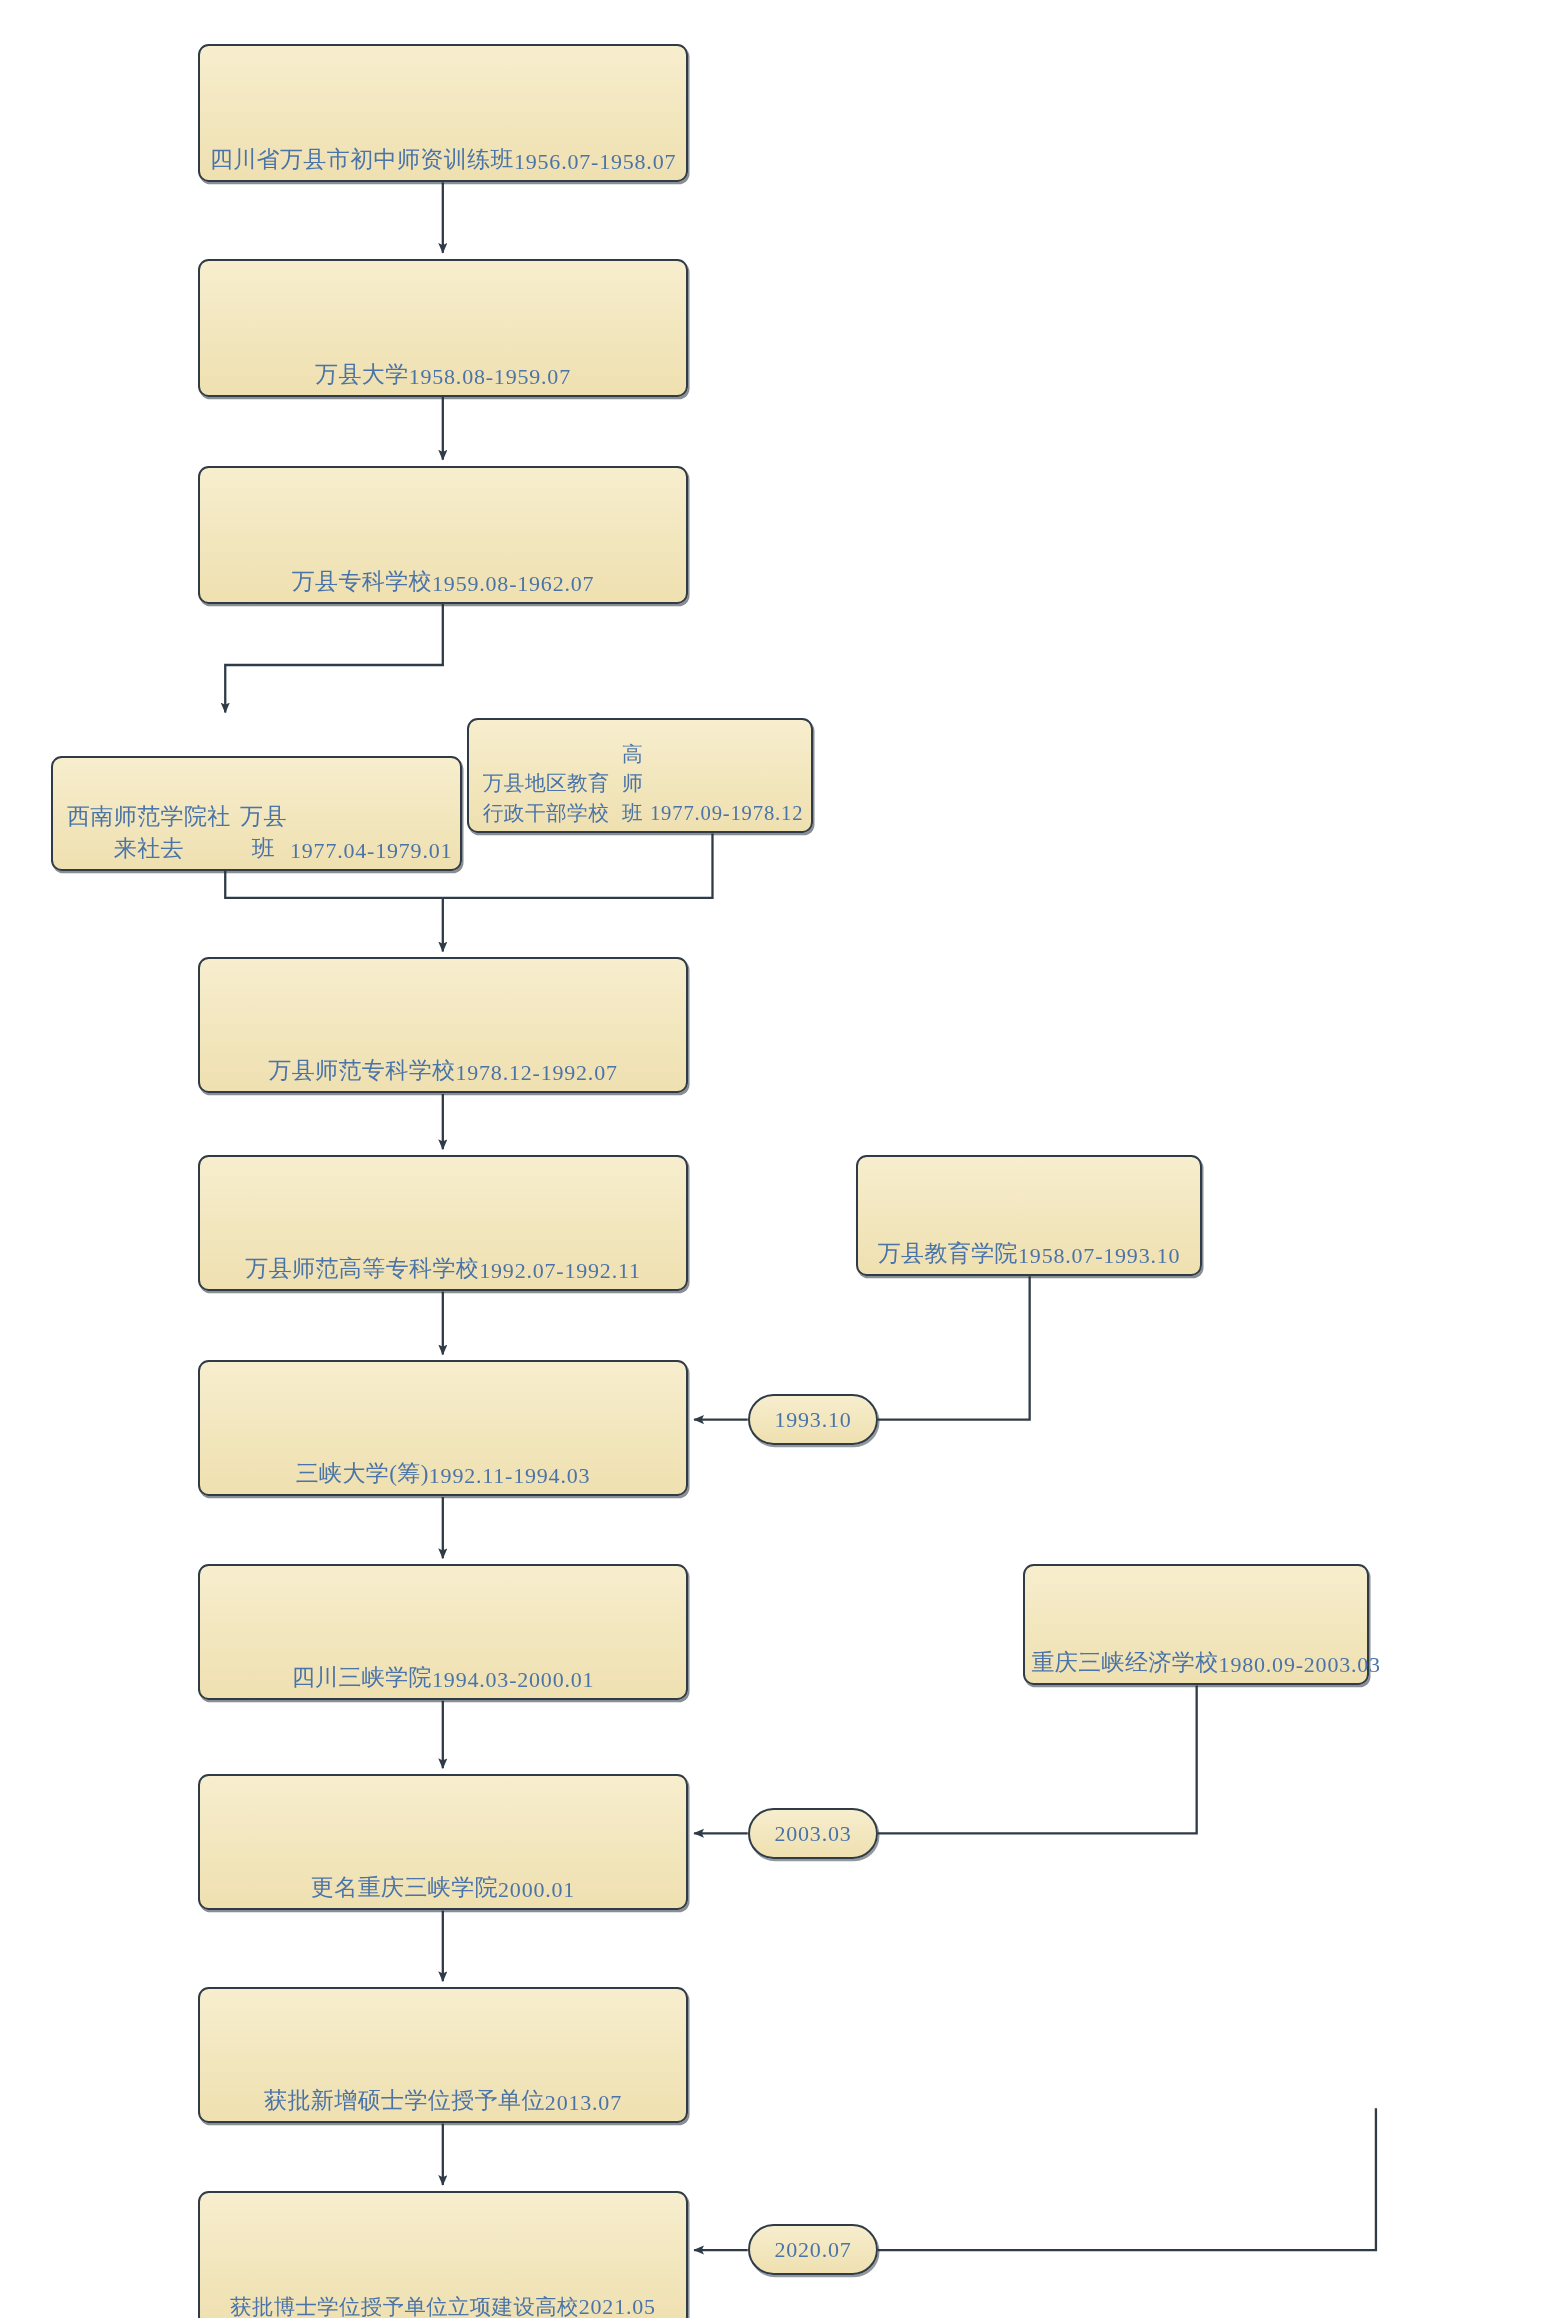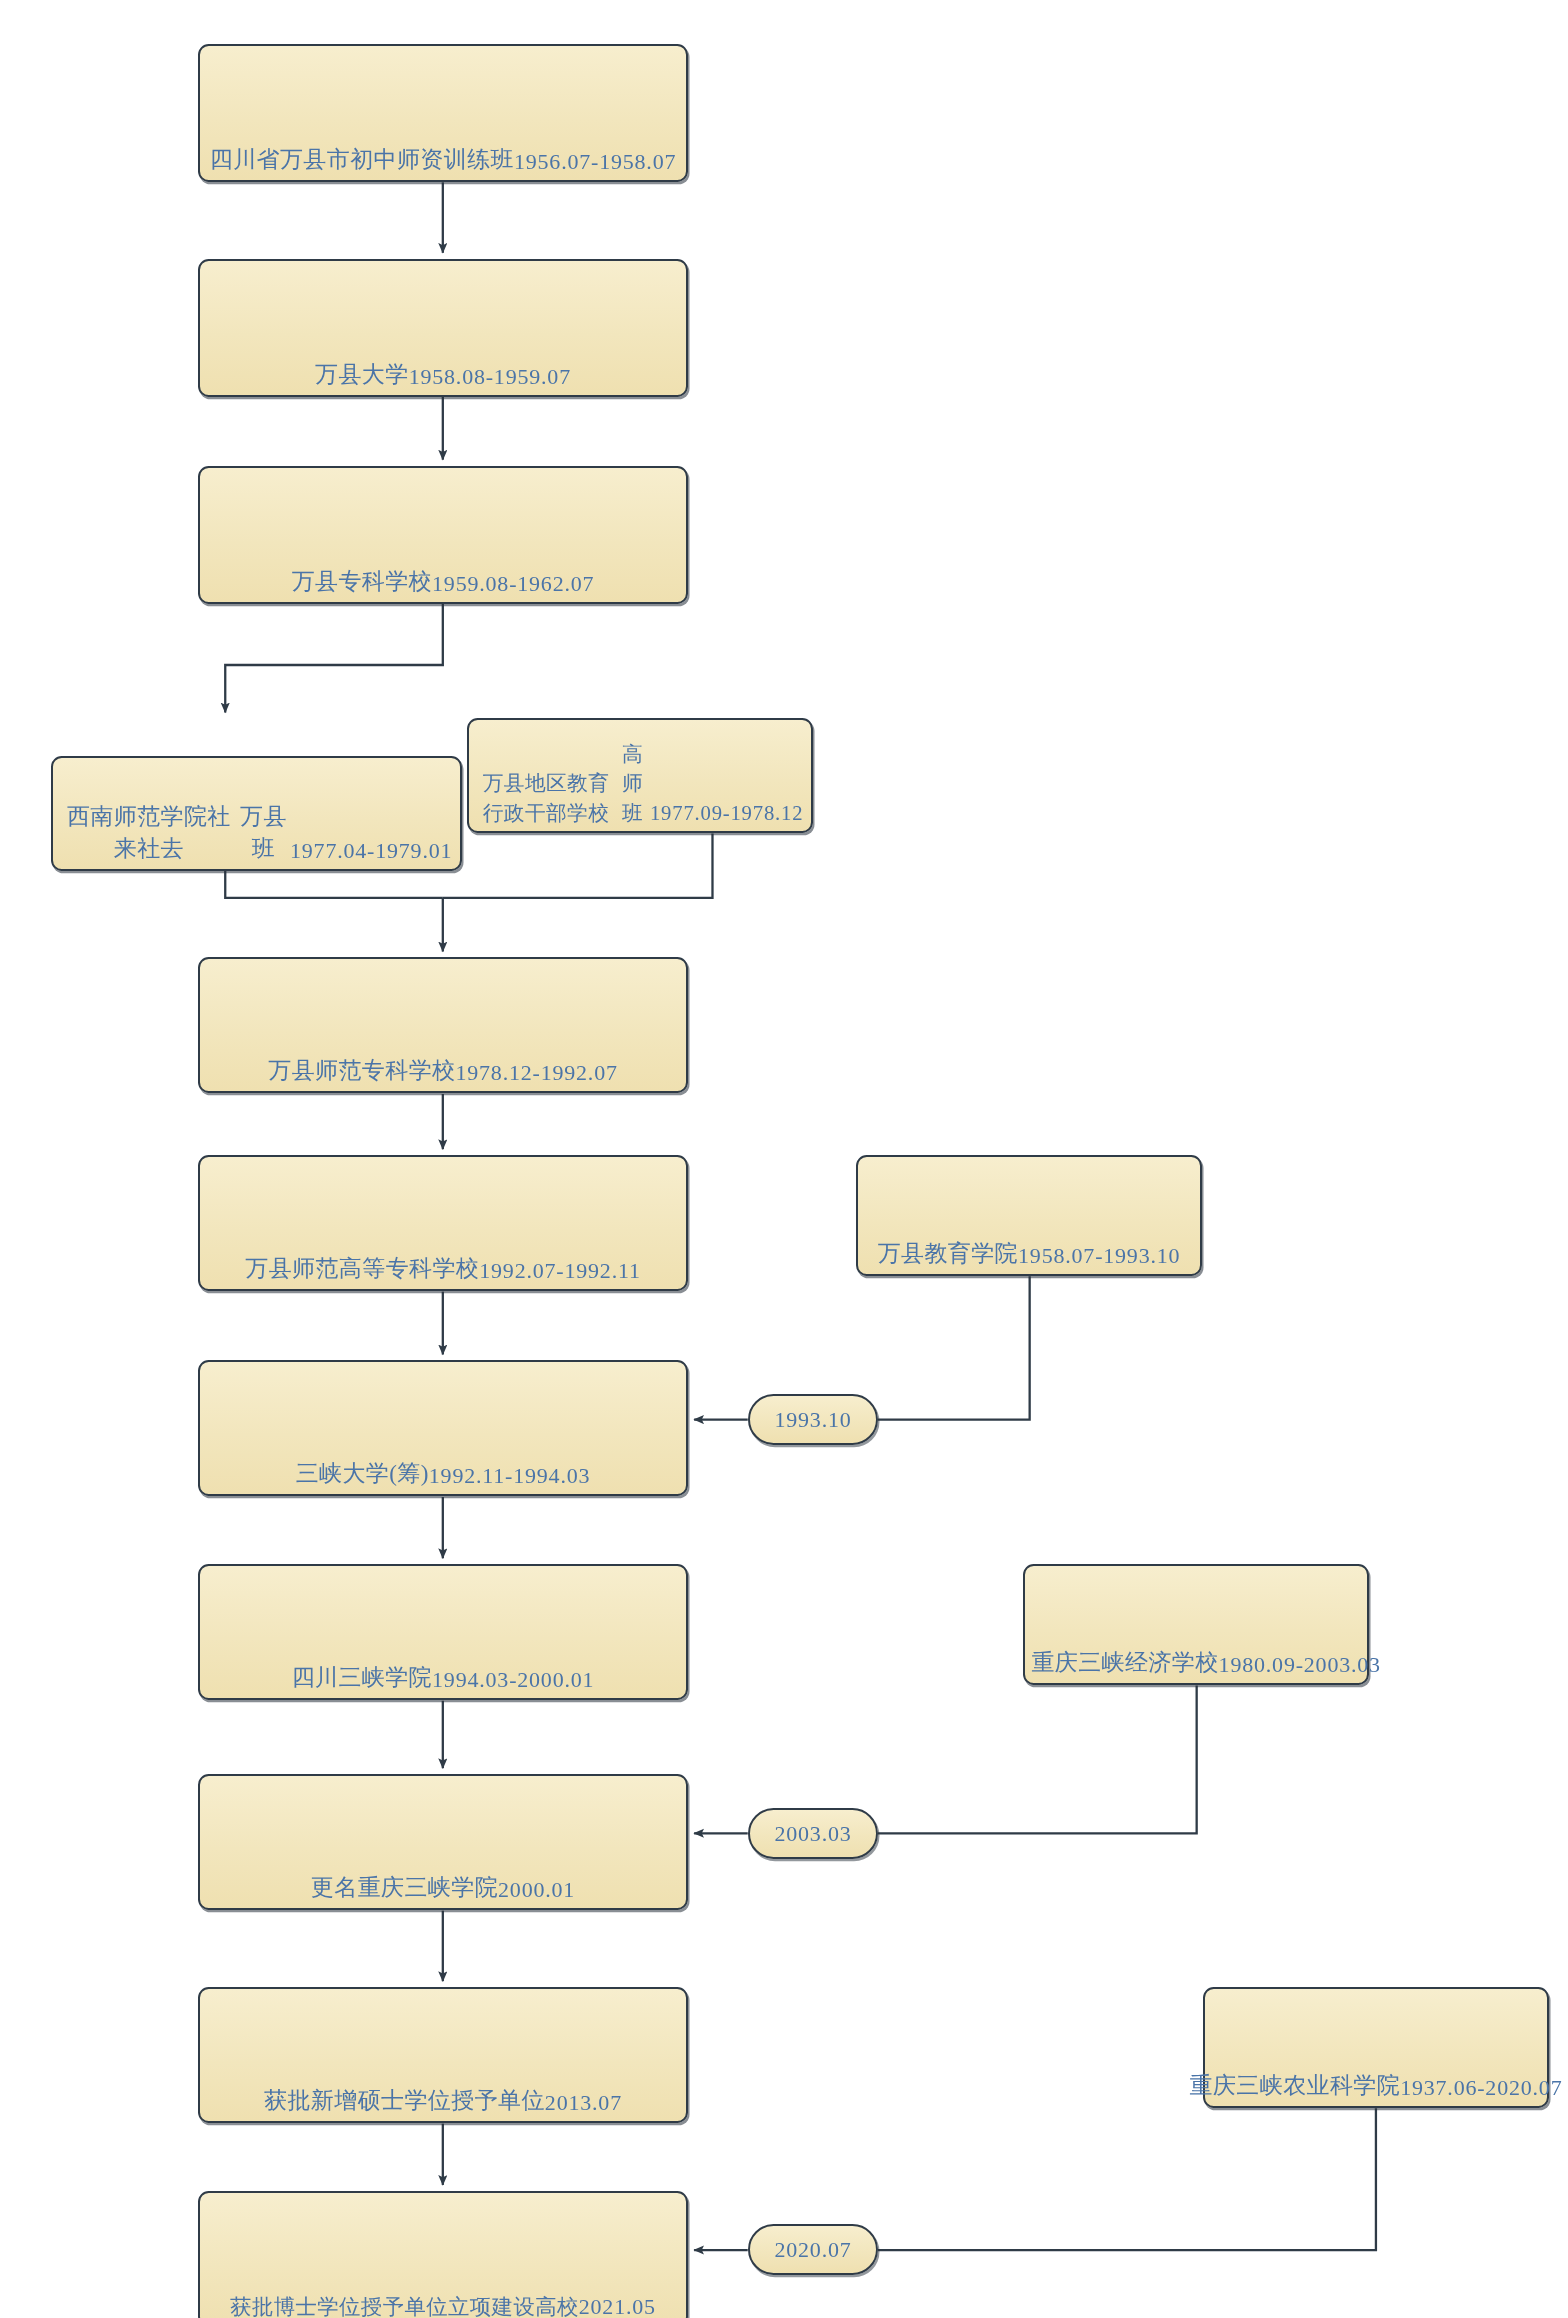--- a/index.html
+++ b/index.html
@@ -179,24 +179,20 @@
   <div class="node-box" style="left:198px; top:1774px; width:490px; height:136px;">
     <div class="node-title">更名重庆三峡学院</div>
     <div class="node-date">2000.01</div>
   </div>
 
   <div class="node-box" style="left:198px; top:1987px; width:490px; height:136px;">
     <div class="node-title">获批新增硕士学位授予单位</div>
     <div class="node-date">2013.07</div>
   </div>
 
-  <div class="node-box" style="left:1203px; top:1987px; width:346px; height:121px;">
-    <div class="node-title">重庆三峡农业科学院</div>
-    <div class="node-date">1937.06-2020.07</div>
-  </div>
 
   <div class="node-box" style="left:198px; top:2191px; width:490px; height:136px;">
     <div class="node-title" style="font-size:21.4px;">获批博士学位授予单位立项建设高校</div>
     <div class="node-date">2021.05</div>
   </div>
 
   <div class="edge-pill" style="left:748px; top:1394px; width:130px; height:51px;">1993.10</div>
   <div class="edge-pill" style="left:748px; top:1808px; width:130px; height:51px;">2003.03</div>
   <div class="edge-pill" style="left:748px; top:2224px; width:130px; height:51px;">2020.07</div>
 

